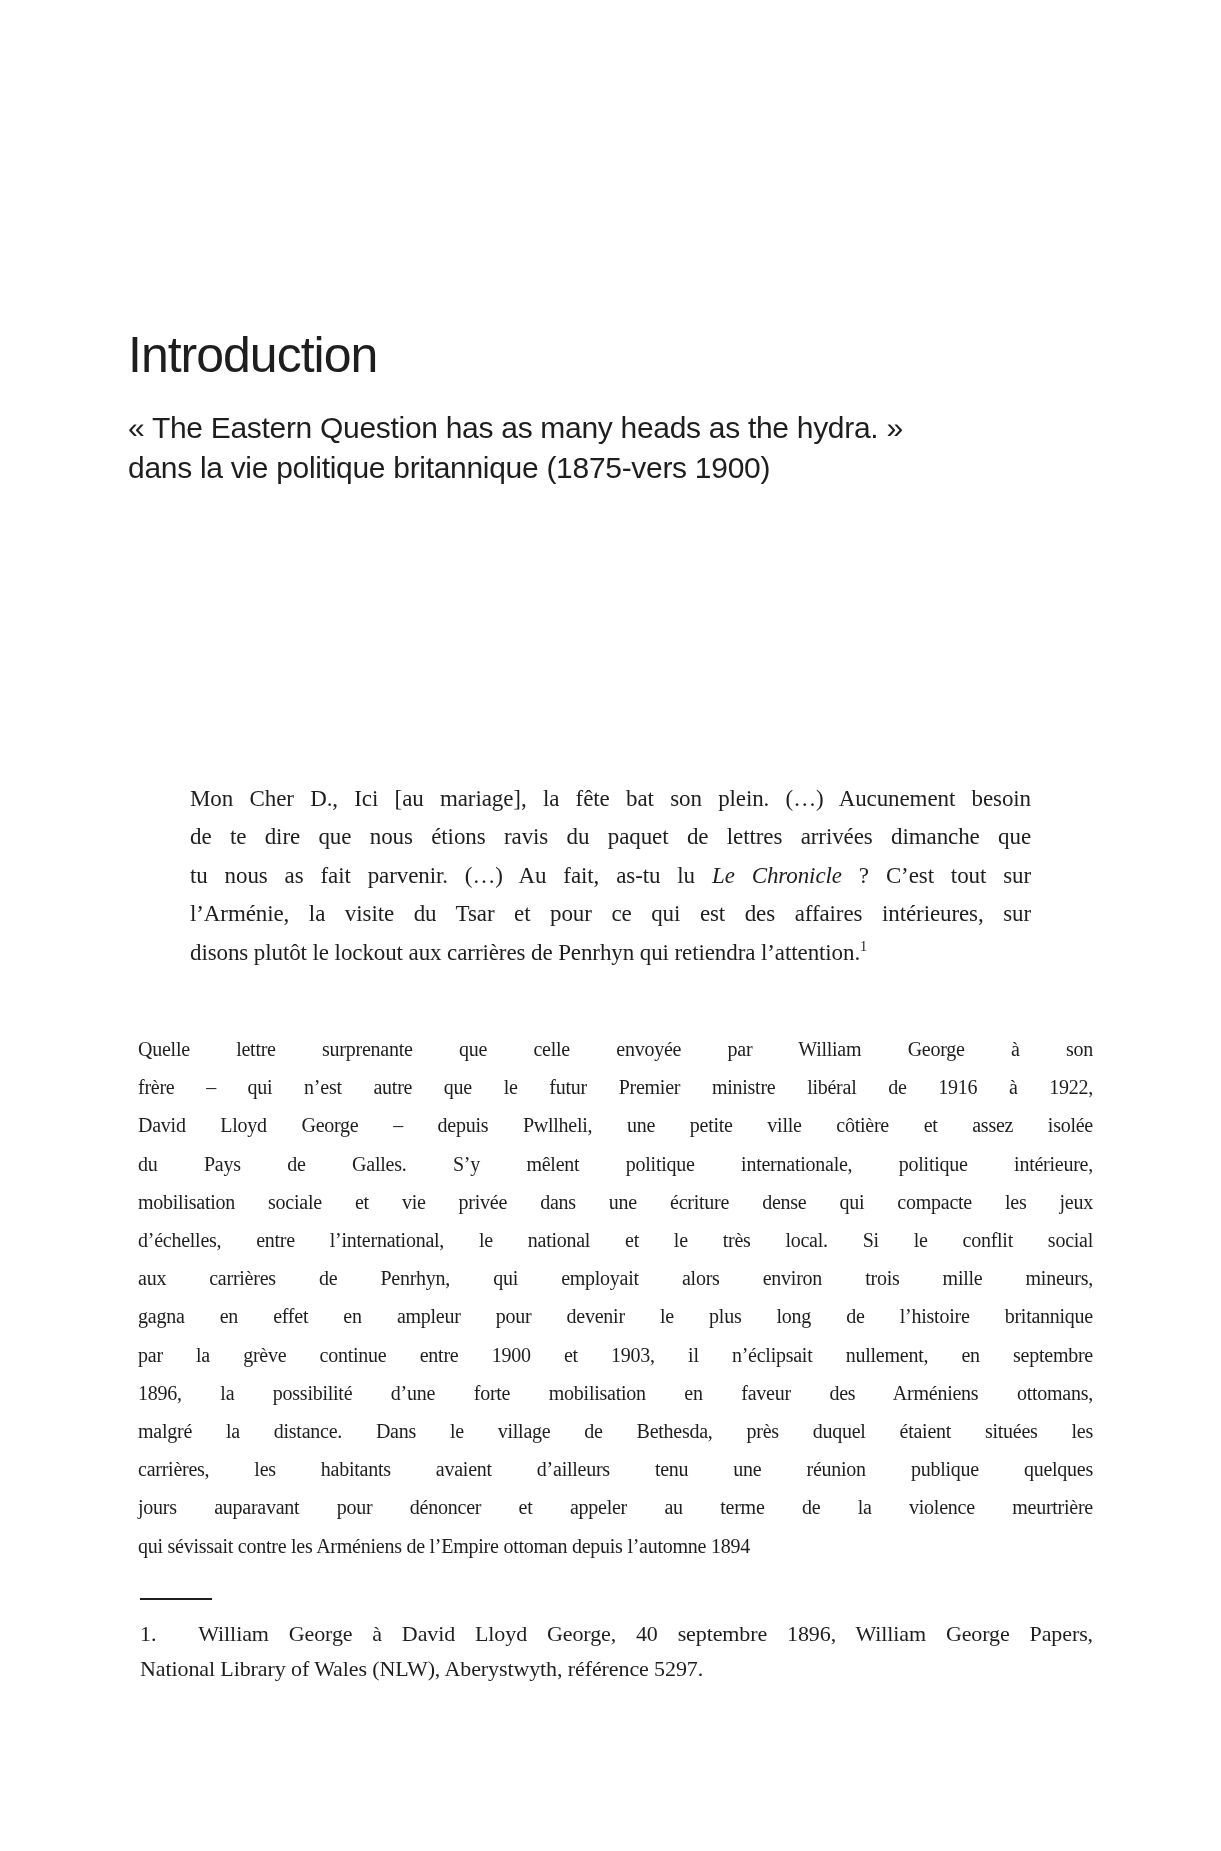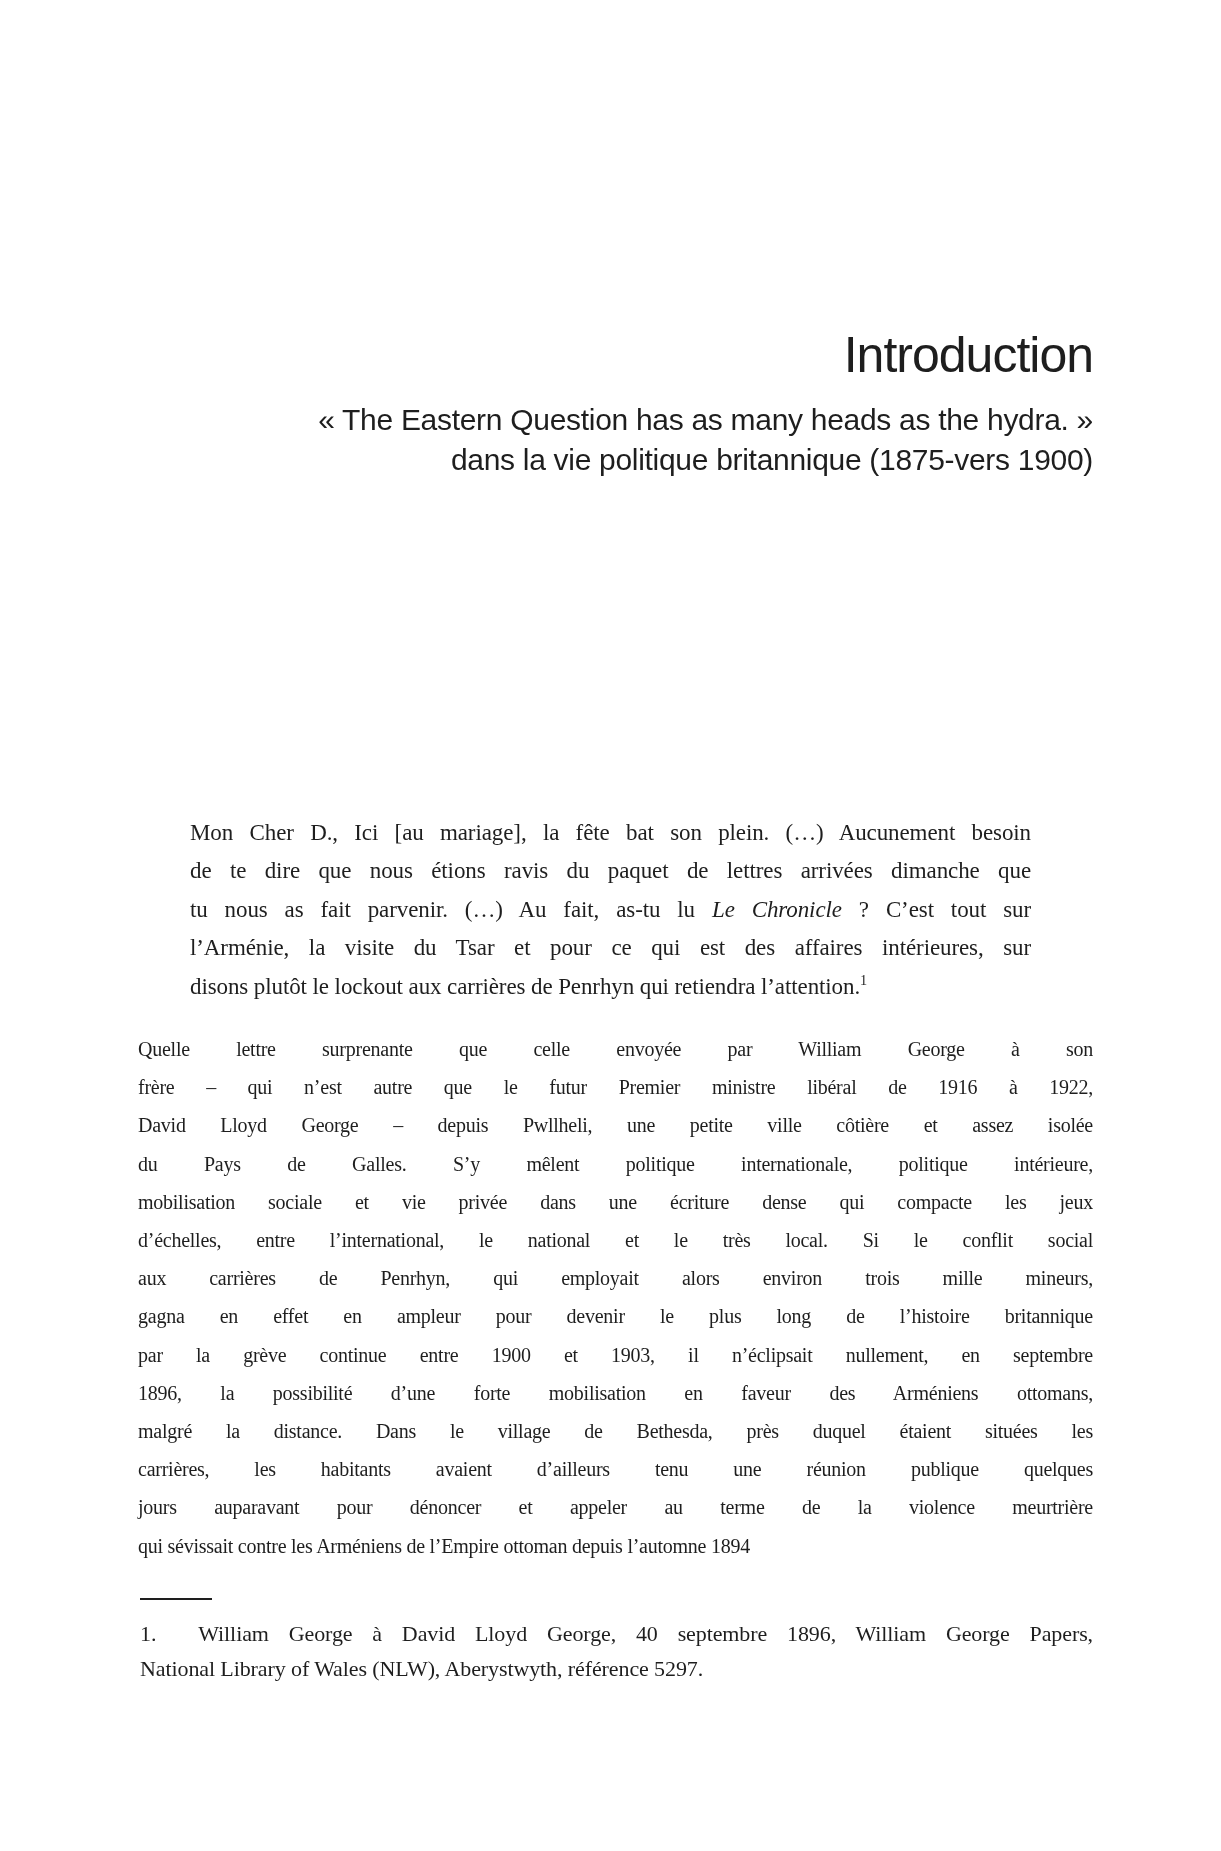--- a/index.html
+++ b/index.html
@@ -9,32 +9,32 @@
     position:relative;
     width:1221px; height:1851px;
     margin:0 auto;
     background:var(--bg);
     color:var(--text);
     overflow:hidden;
   }
   
   .heading {
     position:absolute; top:326px; left:128px; right:128px;
-    text-align:right;
+    text-align:left;
     font-family:"Liberation Sans","DejaVu Sans",sans-serif;
   }
   .title {
     font-size:50px; line-height:58px; font-weight:400;
     letter-spacing:-1px;
   }
-  .subtitle { margin-top:16px; font-size:30px; line-height:40px; font-weight:400; letter-spacing:-0.3px; }
+  .subtitle { margin-top:24px; font-size:30px; line-height:40px; font-weight:400; letter-spacing:-0.3px; }
   .subtitle div { white-space:nowrap; }
   
   .epigraph {
-    position:absolute; top:814px; left:190px; width:841px;
+    position:absolute; top:780px; left:190px; width:841px;
     font-family:"Liberation Serif","DejaVu Serif",serif;
     font-size:23px; line-height:38.4px;
     letter-spacing:-0.1px;
   }
   .eline { white-space:normal; }
   .jl { text-align:justify; text-align-last:justify; }
   .italic { font-style:italic; }
   sup.fnref { font-size:0.62em; vertical-align:super; line-height:0; }
   
   .bodytext {

